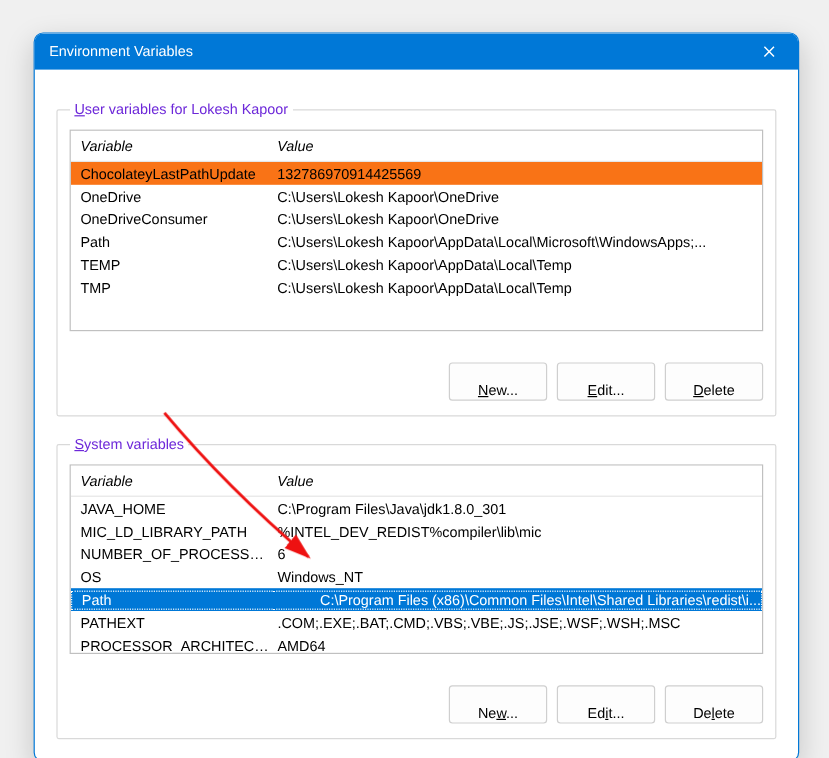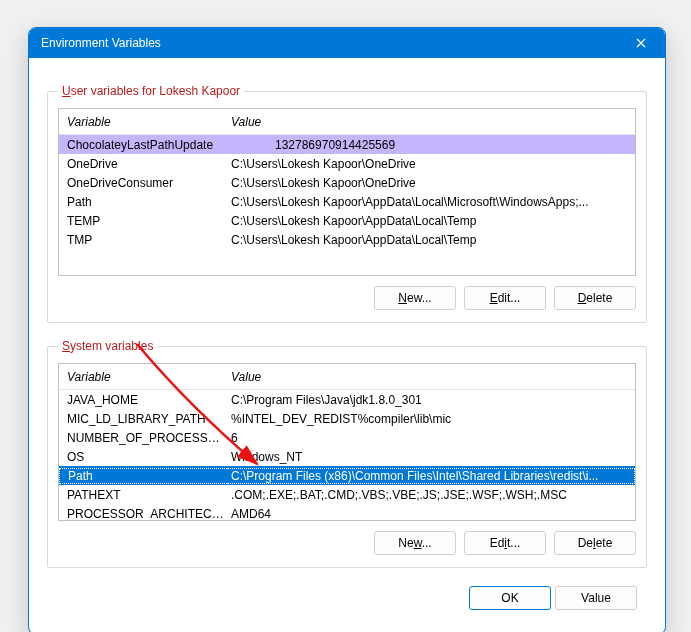--- a/index.html
+++ b/index.html
@@ -50,21 +50,21 @@
   fieldset {
     border: 1px solid #d9d9d9;
     border-radius: 2px;
     margin: 12px 0 10px 0;
     padding: 10px 10px 12px 10px;
     position: relative;
   }
   legend {
     font-size: 12px;
     padding: 0 4px;
-    color: #b91c1c;
+    color: #6d28d9;
   }
   legend .ul { text-decoration: underline; }
   .listbox {
     border: 1px solid #c0c0c0;
     background: #fff;
     height: 168px;
     overflow: hidden;
     position: relative;
   }
   .listbox.sys { height: 158px; }
@@ -84,40 +84,41 @@
   .row {
     display: flex;
     height: 19px;
     align-items: center;
     font-size: 12px;
     color: #000;
     white-space: nowrap;
   }
   .row .col-var { width: 168px; padding-left: 8px; overflow: hidden; text-overflow: ellipsis; }
   .row .col-val { flex: 1; padding-left: 4px; overflow: hidden; text-overflow: ellipsis; }
-  .row.selected-light { background: #c4b5fd; gap: 44px; }
+  .row.selected-light { background: #f97316; }
   .row.selected-blue { background: #0078d7; color: #fff; }
-  .row.selected-blue .col-val { border: 1px dotted #fff; border-left: none; }
+  .row.selected-blue .col-val { border: 1px dotted #fff; border-left: none; text-align: right; }
   .row.selected-blue .col-var { border: 1px dotted #fff; border-right: none; }
   .btn-row {
     display: flex;
     justify-content: flex-end;
     gap: 8px;
     margin-top: 10px;
   }
   .btn {
     min-width: 82px;
     height: 24px;
     background: #fdfdfd;
     border: 1px solid #cfcfcf;
     border-radius: 3px;
     font-size: 12px;
     color: #000;
     cursor: pointer;
-    padding: 4px 10px;
+    padding: 15px 10px;
+    margin-top: 16px;
   }
   .btn .ul { text-decoration: underline; }
   .btn.primary { border-color: #0078d7; }
   .footer {
     display: flex;
     justify-content: flex-end;
     gap: 4px;
     margin-top: 18px;
     padding-right: 10px;
   }

